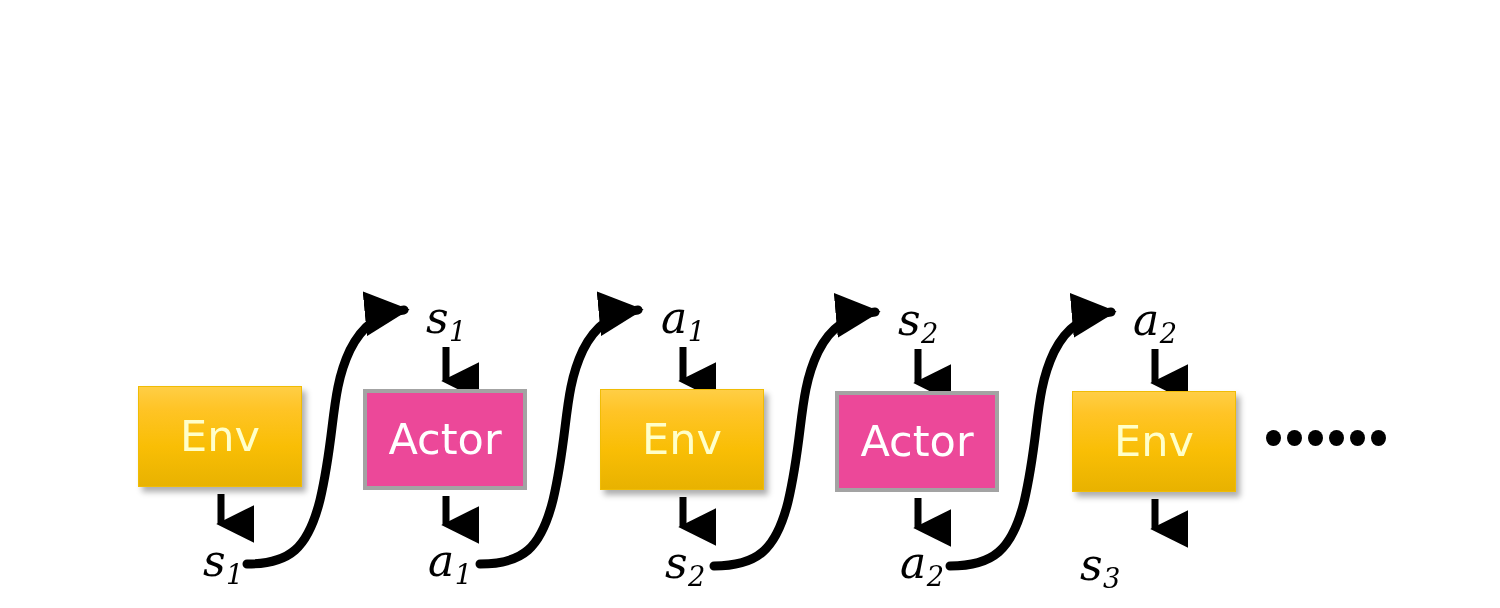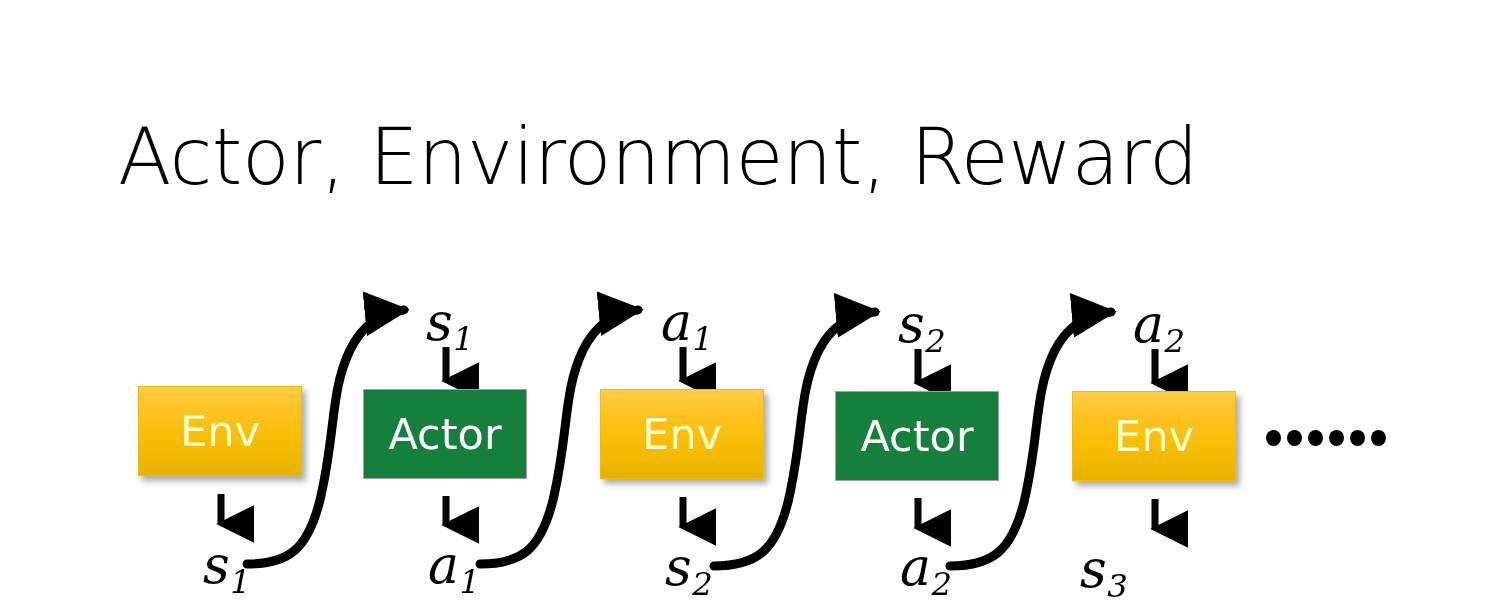--- a/index.html
+++ b/index.html
@@ -49,50 +49,50 @@
     left: 0; top: 0;
     width: 1500px;
     height: 608px;
     overflow: visible;
   }
 
   
   .node-box {
     position: absolute;
     width: 164px;
-    height: 90px;
+    height: 101px;
     box-sizing: border-box;
     display: flex;
     align-items: center;
     justify-content: center;
     font-family: "DejaVu Sans", "Liberation Sans", sans-serif;
     font-size: 43px;
     font-weight: 400;
     line-height: 1;
     user-select: none;
   }
   .node-box.env {
     background: linear-gradient(to bottom, #FFCE45 0%, #FFC426 22%, #F9BE05 60%, #E8B200 100%);
     color: #FFFFC9;
     border: 1px solid #F0BC05;
     box-shadow: 4px 5px 6px rgba(0,0,0,0.32);
   }
   .node-box.actor {
-    background: #15803d;
+    background: #ec4899;
     color: #FFFFFF;
-    border: 1px solid #a3a3a3;
+    border: 4px solid #a3a3a3;
     box-shadow: none;
   }
 
   
   .math-label {
     position: absolute;
     font-family: "DejaVu Serif", "Liberation Serif", serif;
     font-style: italic;
-    font-size: 52px;
+    font-size: 44px;
     line-height: 1;
     color: #000000;
     white-space: nowrap;
     user-select: none;
   }
   .math-label sub {
     font-size: 0.62em;
     font-style: italic;
     vertical-align: -0.30em;
     margin-left: 0.5px;
@@ -116,21 +116,20 @@
     height: 16px;
     background: #000000;
     border-radius: 50%;
   }
 </style>
 </head>
 <body>
 
 <div id="slide">
 
-  <div id="slide-title">Actor, Environment, Reward</div>
 
   <div id="diagram">
 
     <svg id="diagram-svg" viewBox="0 0 1500 608" xmlns="http://www.w3.org/2000/svg">
       <defs>
         <marker id="ah-down" viewBox="0 0 12 12" refX="6" refY="10.5" markerWidth="5.4" markerHeight="5.4" orient="auto-start-reverse">
           <path d="M 0 0 L 12 0 L 6 12 Z" fill="#000000"></path>
         </marker>
         <marker id="ah-curve" viewBox="0 0 12 12" refX="10.5" refY="6" markerWidth="5.0" markerHeight="5.0" orient="auto">
           <path d="M 0 0 L 12 6 L 0 12 Z" fill="#000000"></path>

